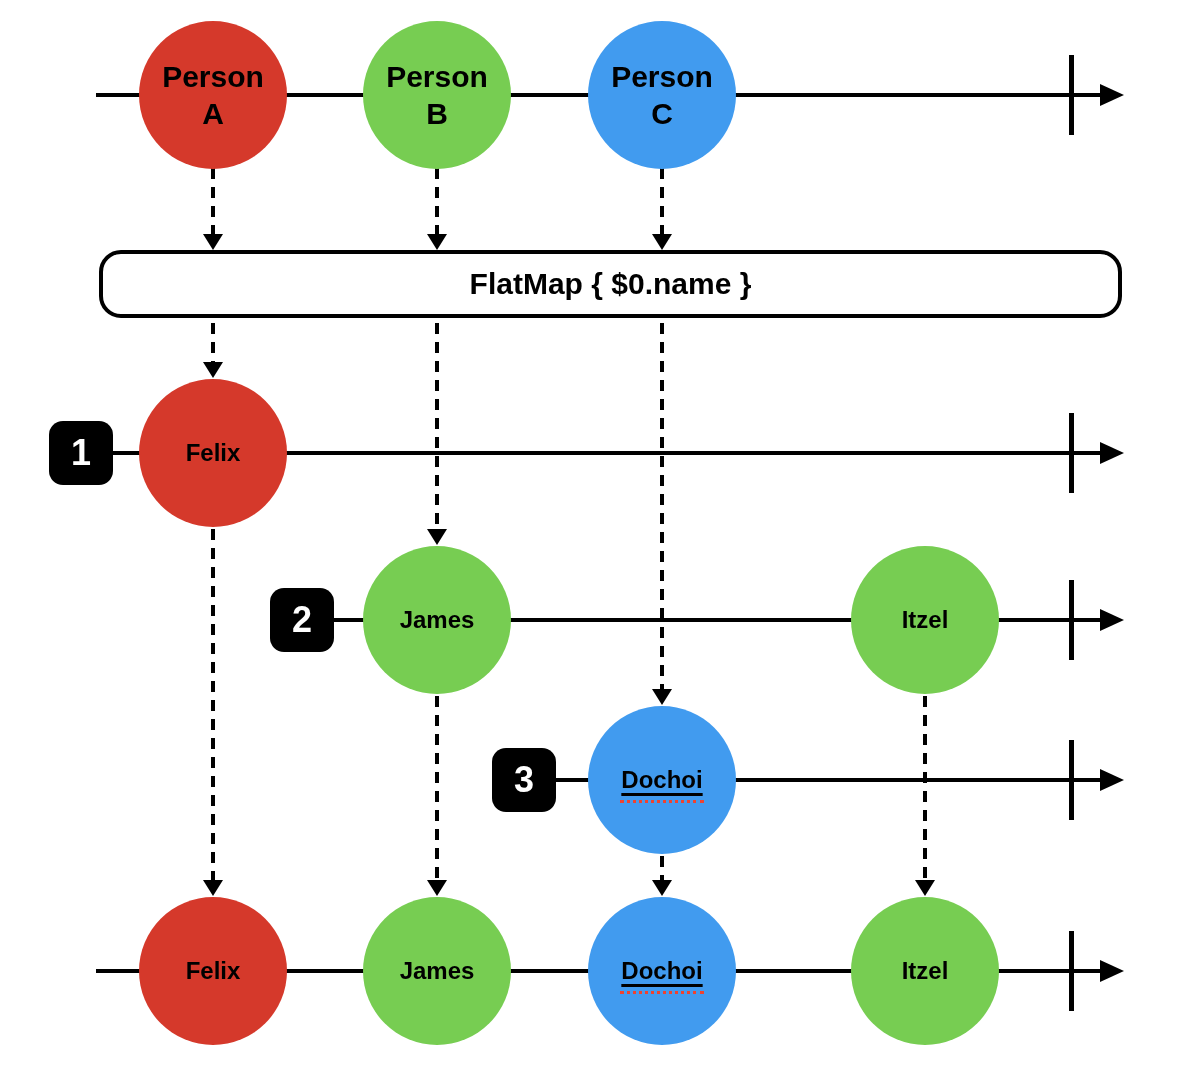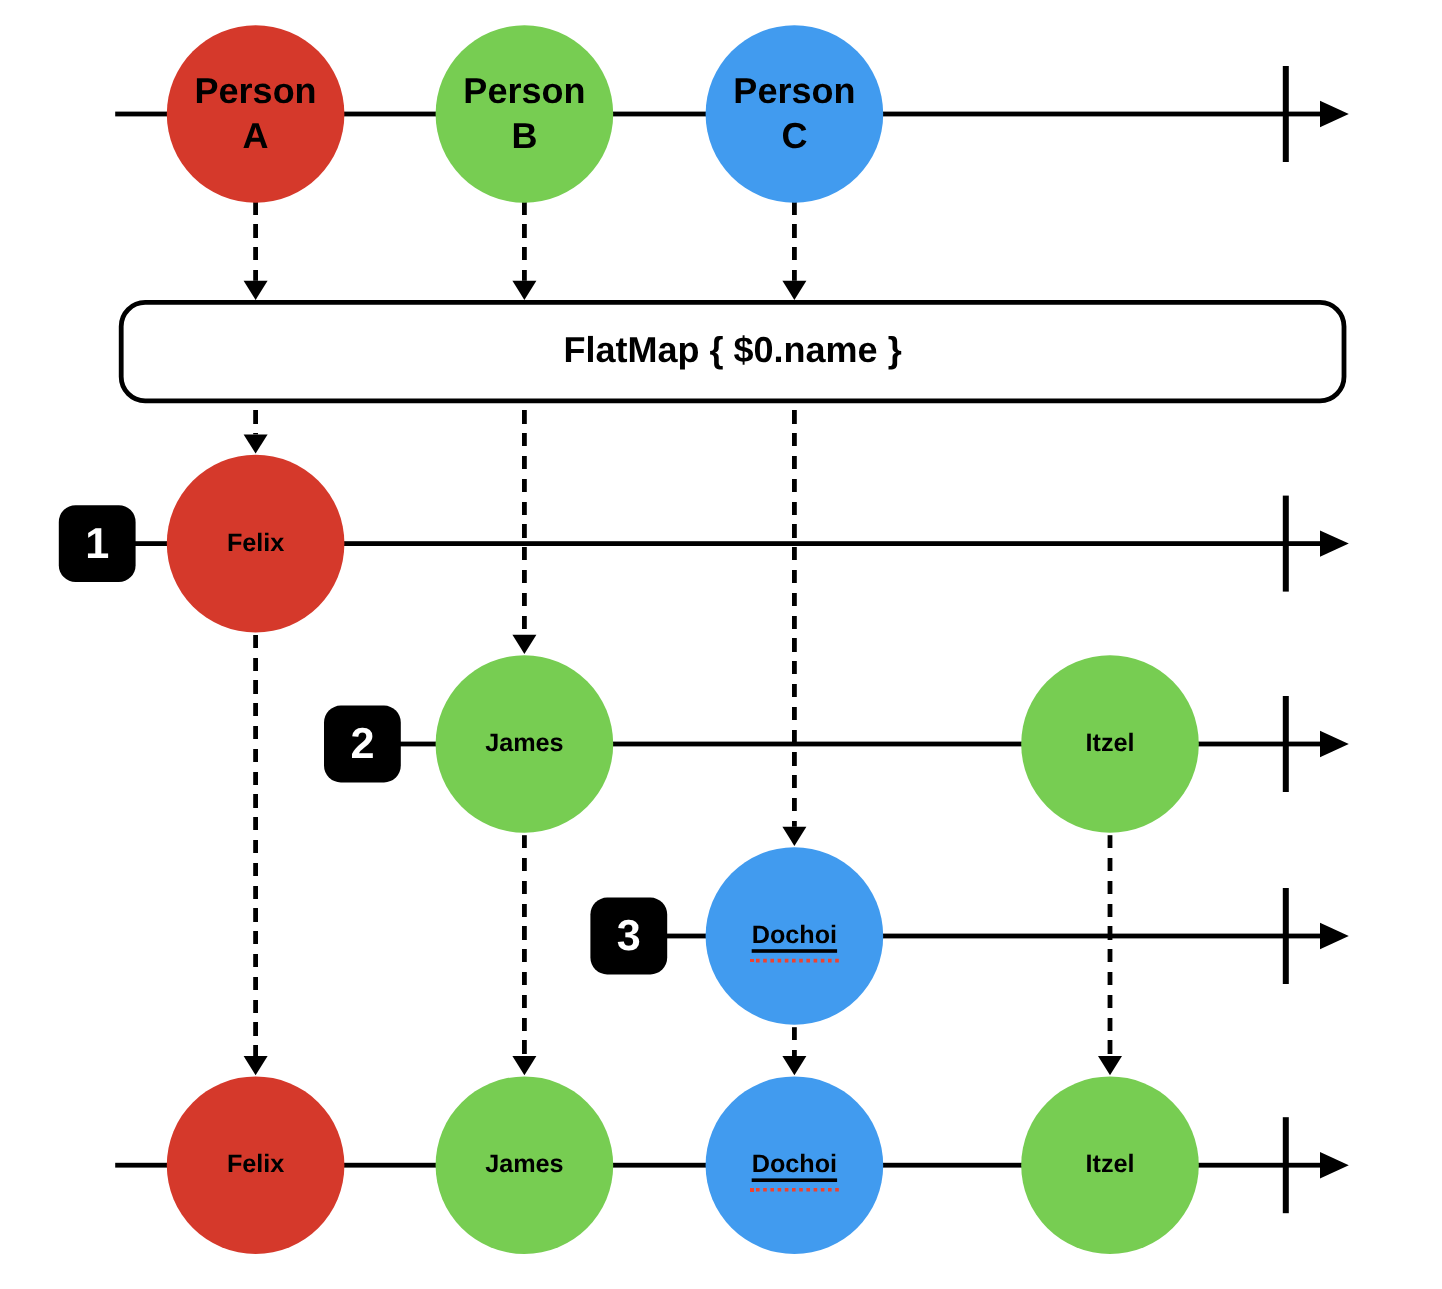--- a/index.html
+++ b/index.html
@@ -17,28 +17,28 @@
   .tl-tick{position:absolute;width:5px;height:80px;background:#000;}
   
   .dash{position:absolute;width:4px;
     background:repeating-linear-gradient(to bottom,#000 0 11px,transparent 11px 19px);}
   .dash-arrow{position:absolute;width:0;height:0;
     border-left:10px solid transparent;border-right:10px solid transparent;
     border-top:16px solid #000;}
   
   .circle{position:absolute;width:148px;height:148px;border-radius:50%;
     display:flex;align-items:center;justify-content:center;text-align:center;
-    font-weight:700;font-size:21px;line-height:1.1;}
+    font-weight:700;font-size:24px;line-height:1.1;}
   .circle.two-line{font-size:30px;line-height:37px;flex-direction:column;}
   
   .badge{position:absolute;width:64px;height:64px;background:#000;border-radius:14px;
     color:#fff;display:flex;align-items:center;justify-content:center;
     font-size:36px;font-weight:700;}
   
-  .op-box{position:absolute;left:99px;top:250px;width:1023px;height:86px;
+  .op-box{position:absolute;left:99px;top:250px;width:1023px;height:68px;
     box-sizing:border-box;border:4px solid #000;border-radius:22px;background:#fff;
     display:flex;align-items:center;justify-content:center;
     font-size:30px;font-weight:700;}
   
   .misspelled{position:relative;text-decoration:underline;
     text-decoration-thickness:3px;text-underline-offset:5px;}
   .misspelled::after{content:"";position:absolute;left:-1px;right:-1px;bottom:-10px;
     height:0;border-bottom:3px dotted #ee4330;}
 </style>
 </head>

